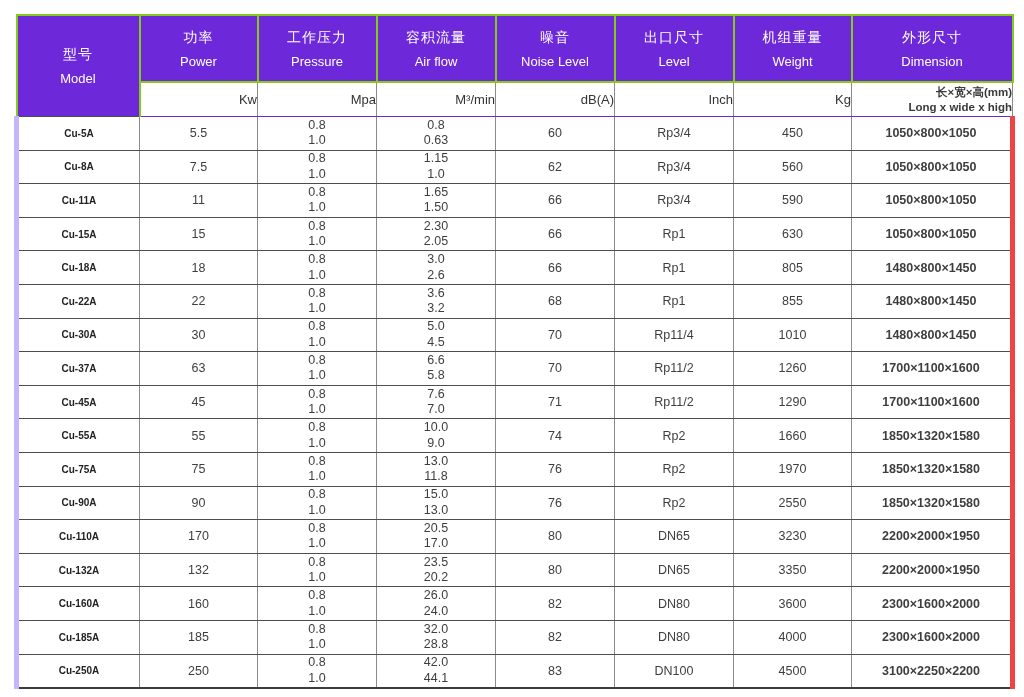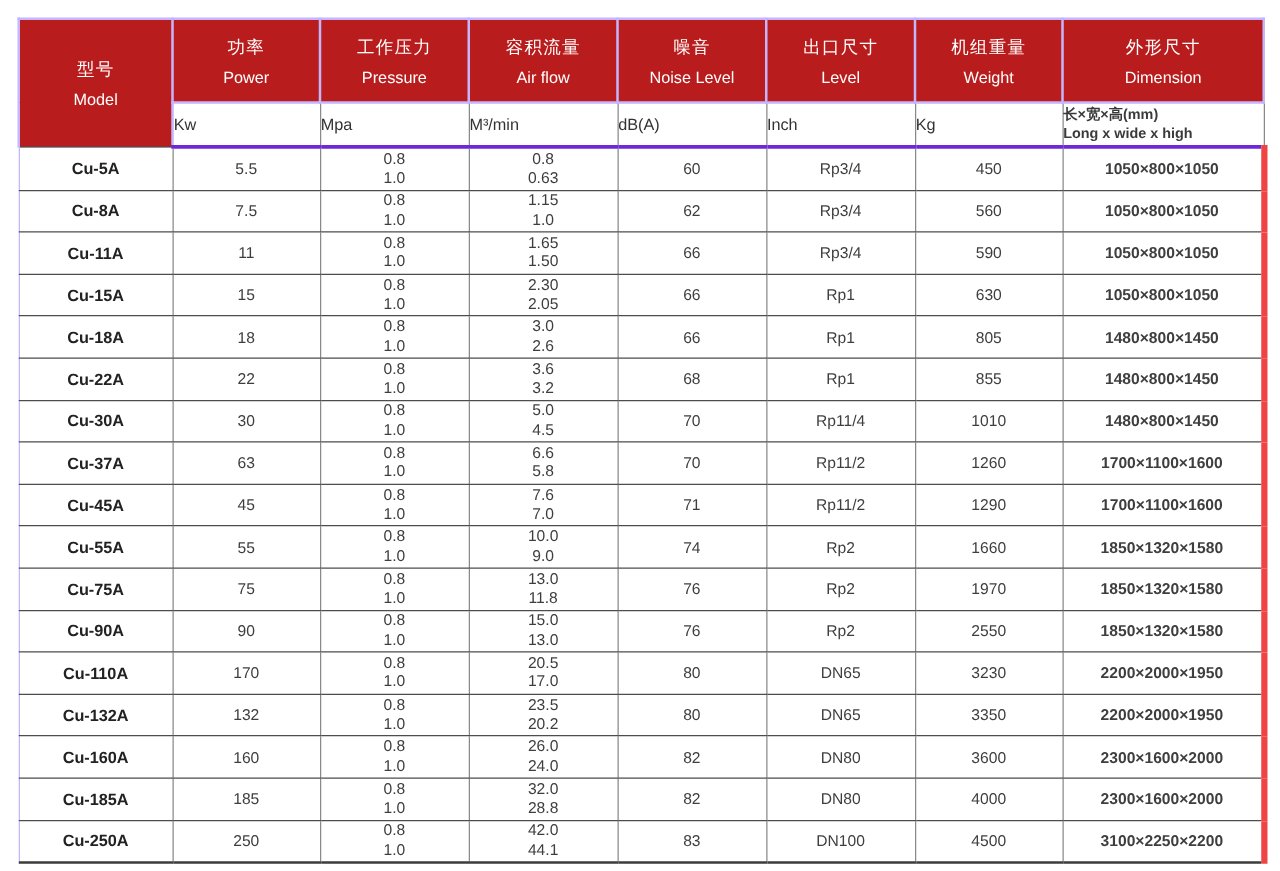--- a/index.html
+++ b/index.html
@@ -25,45 +25,45 @@
   col.c-power { width: 118px; }
   col.c-pressure { width: 119px; }
   col.c-airflow { width: 119px; }
   col.c-noise { width: 119px; }
   col.c-outlet { width: 119px; }
   col.c-weight { width: 118px; }
   col.c-dim { width: 161px; }
 
   
   th.hdr {
-    background: #b91c1c;
+    background: #6d28d9;
     color: #ffffff;
     font-weight: normal;
-    border: 2px solid #c4b5fd;
+    border: 2px solid #84cc16;
     height: 65px;
     vertical-align: middle;
     text-align: center;
     padding: 0;
   }
   th.hdr .zh { font-size: 14px; letter-spacing: 1px; margin-bottom: 7px; }
   th.hdr .en { font-size: 13px; }
   th.hdr-model { height: 100px; border-bottom: 1px solid #4d4d4d; }
 
   
   th.unit {
     background: #ffffff;
     color: #333333;
     font-weight: normal;
     font-size: 13px;
     border-left: 1px solid #8a8a8a;
     border-right: 1px solid #8a8a8a;
     border-top: none;
-    border-bottom: 3px solid #6d28d9;
+    border-bottom: 1px solid #6d28d9;
     height: 33px;
-    text-align: left;
+    text-align: right;
     vertical-align: middle;
     padding: 0;
   }
   th.unit .dim-line { font-size: 11.5px; line-height: 1.25; color: #3a3a3a; font-weight: bold; }
 
   
   td {
     border: 1px solid #8a8a8a;
     border-top: 1px solid #4d4d4d;
     border-bottom: 1px solid #4d4d4d;
@@ -71,22 +71,22 @@
     vertical-align: middle;
     height: 32.6px;
     padding: 0;
     font-size: 12.5px;
     color: #3e3e3e;
     background: #ffffff;
   }
   td.model-cell {
     font-weight: bold;
     color: #222222;
-    font-size: 13px;
-    border-left: 1px solid #c4b5fd;
+    font-size: 10px;
+    border-left: 5px solid #c4b5fd;
   }
   td.dim-cell { border-right: 5px solid #ef4444; font-weight: bold; }
   tr:last-child td { border-bottom: 2px solid #3c3c3c; }
   .two-line div { line-height: 15.5px; }
 </style>
 </head>
 <body>
 
 <div class="page">
   <table class="spec">

